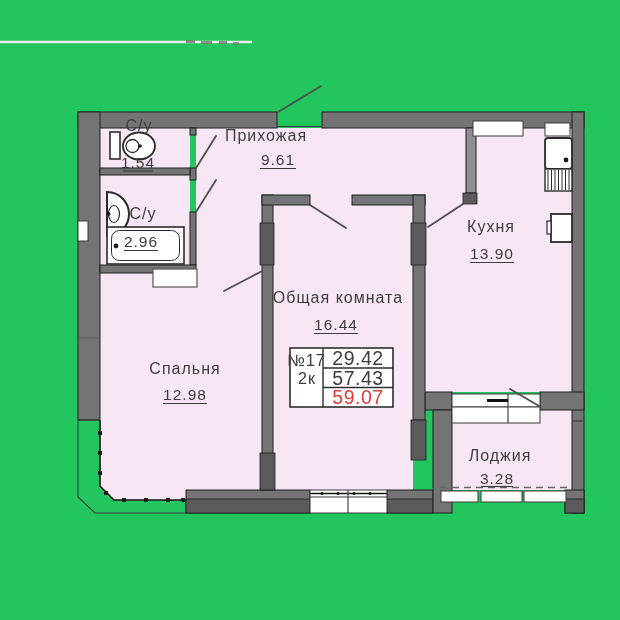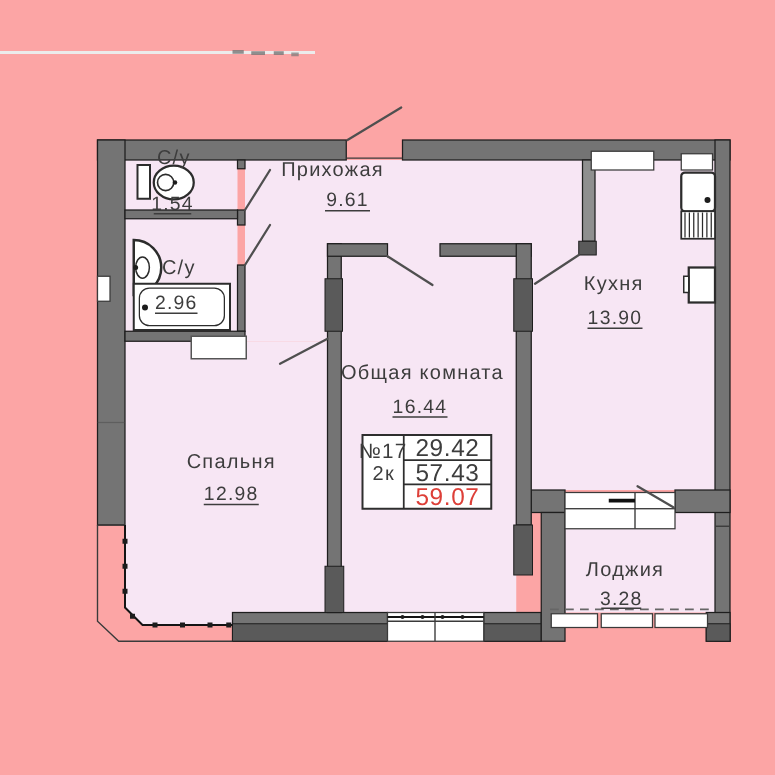--- a/index.html
+++ b/index.html
@@ -1,16 +1,16 @@
 <!DOCTYPE html>
 <html style="--room-fill: #f7e6f4; --wall: #747474; --wall-dark: #5a5a5a; --wall-light: #8f8f8f; --outline: #1e1e1e; --text: #3d3d3d; --area-red: #dd3f38;"><head>
 <meta charset="utf-8">
 <style>
   html,body{margin:0;padding:0;background:#ffffff;}
-  #canvas{position:relative;width:620px;height:620px;background:#fca5a5;overflow:hidden;
+  #canvas{position:relative;width:620px;height:620px;background:#22c55e;overflow:hidden;
           font-family:"Liberation Sans",sans-serif;}
   svg{display:block;}
   .room{fill:var(--room-fill);}
   .wall{fill:var(--wall);stroke:var(--outline);stroke-width:1;}
   .wall-dark{fill:var(--wall-dark);stroke:var(--outline);stroke-width:.8;}
   .wall-light{fill:var(--wall-light);stroke:var(--outline);stroke-width:1;}
   .white{fill:#ffffff;stroke:#3a3a3a;stroke-width:1;}
   .fixture{fill:#ffffff;stroke:#2c2c2c;}
   .leaf{stroke:#4f4f4f;stroke-width:1.8;fill:none;stroke-linecap:round;}
   .glaz{stroke:#141414;stroke-width:1.6;fill:none;}

